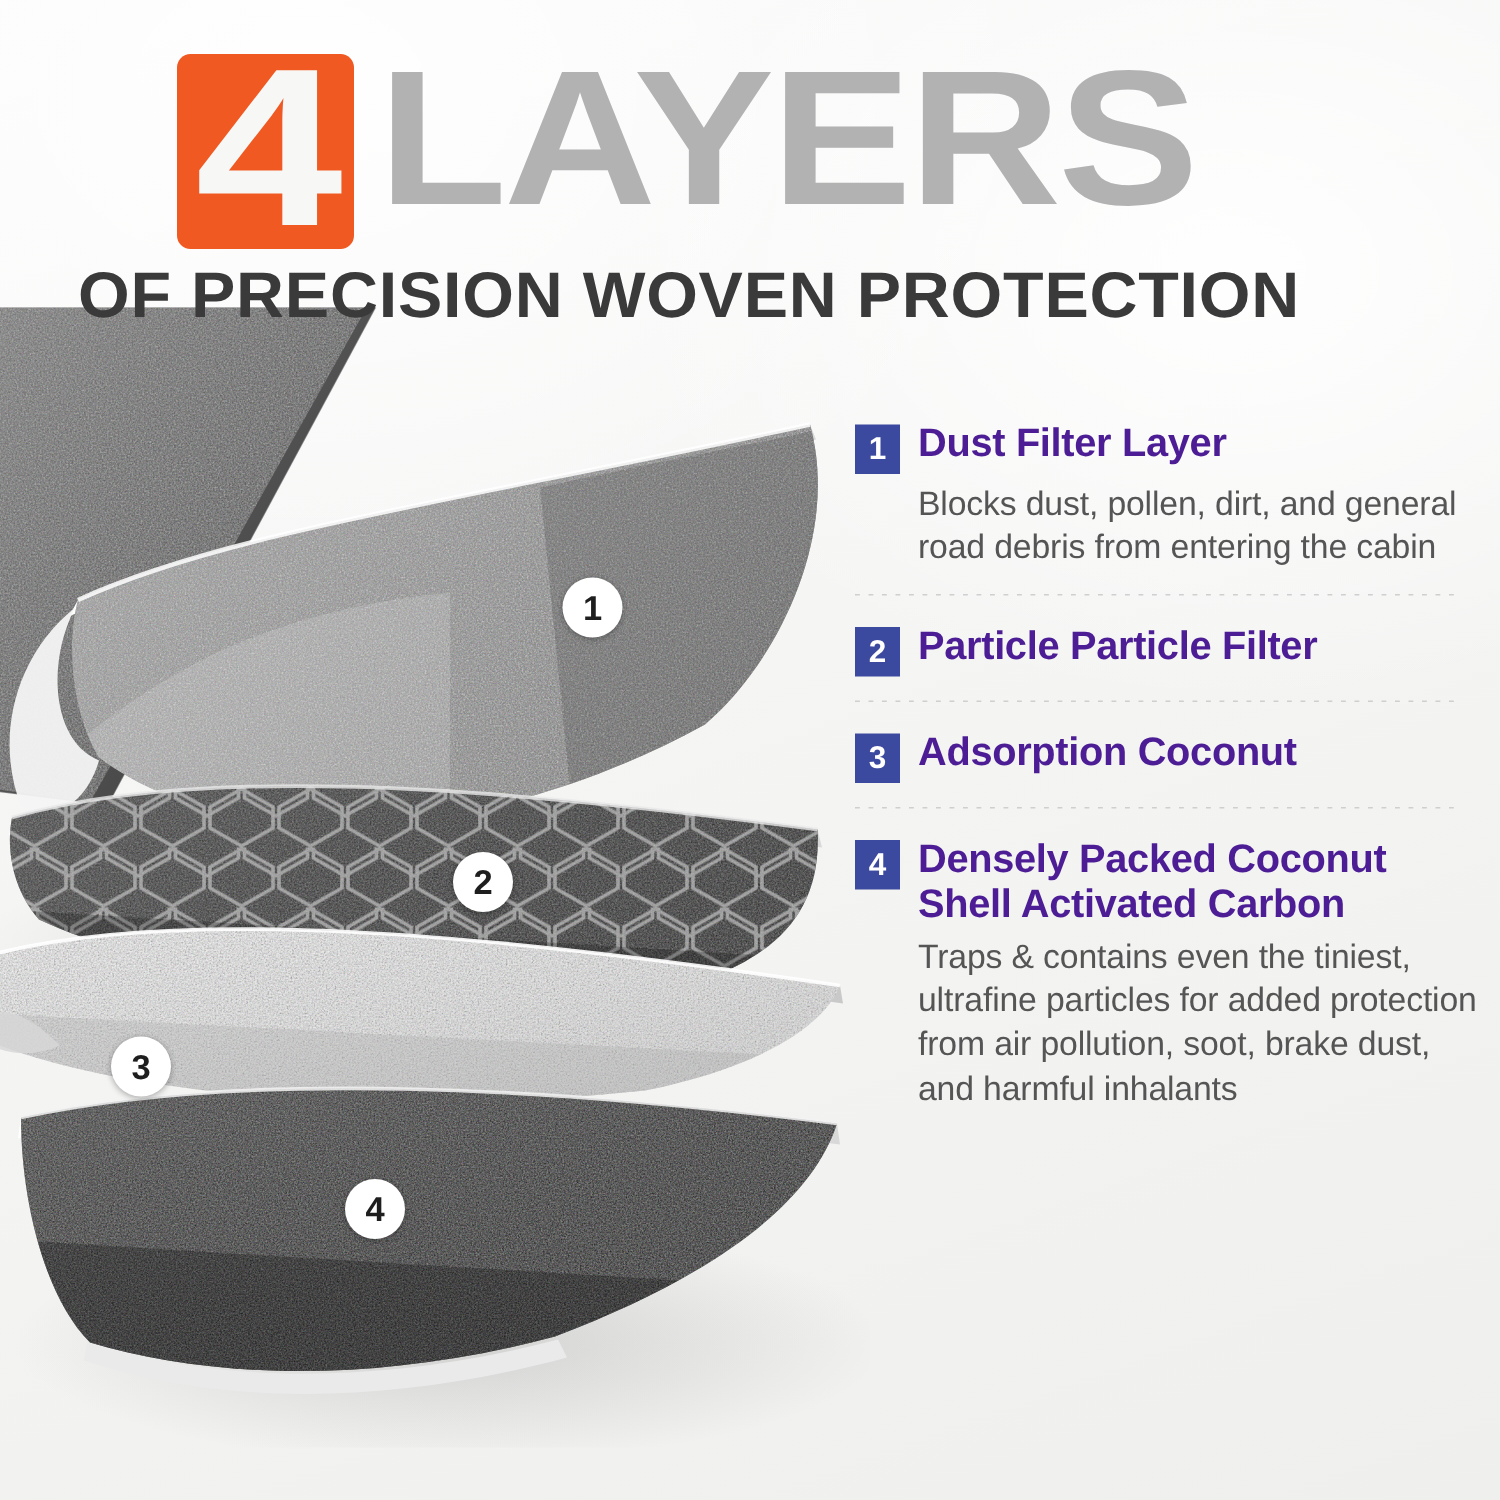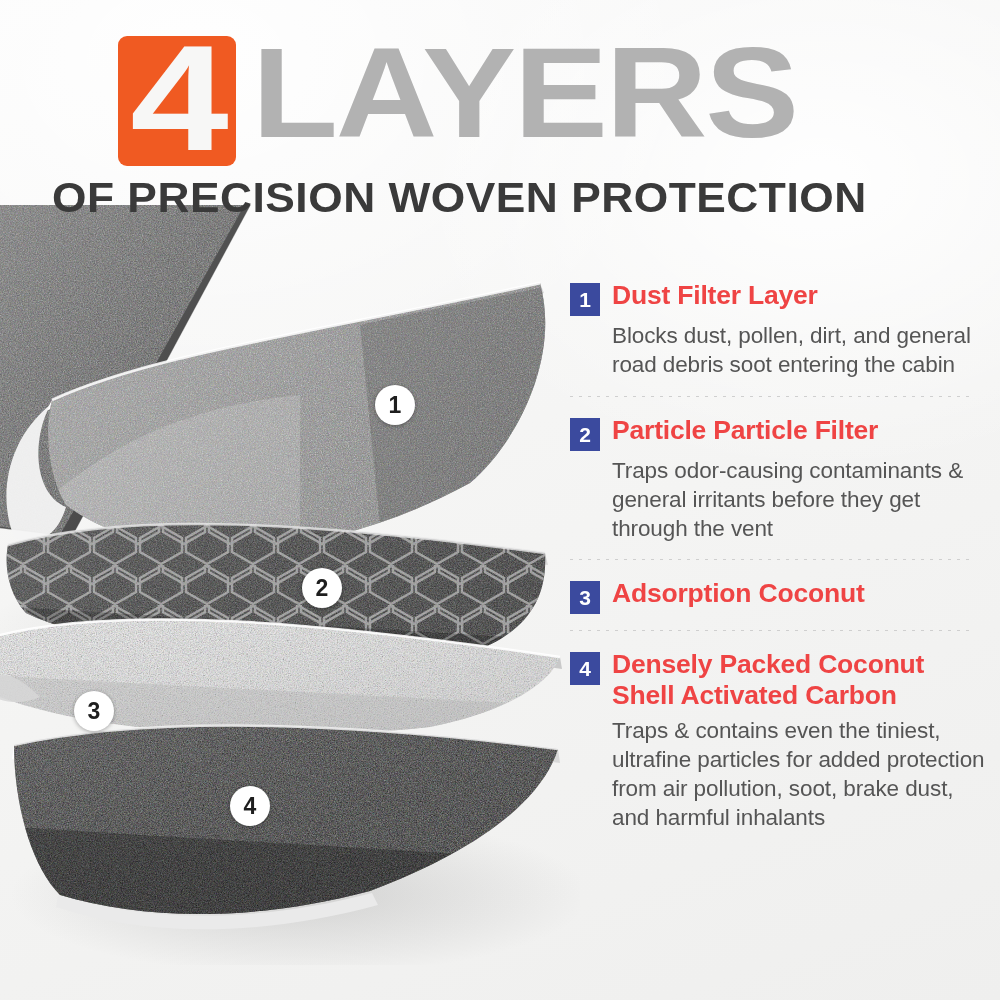--- a/index.html
+++ b/index.html
@@ -128,21 +128,21 @@
     font-family:"Liberation Sans", sans-serif;
     font-weight:700; font-size:21px;
     line-height:1;
     margin-top:3px;
   }
   .feat-title {
     font-family:"Liberation Sans", sans-serif;
     font-weight:700;
     font-size:26.5px;
     line-height:1.16;
-    color:#ef4444;
+    color:#4c1d95;
     letter-spacing:-0.2px;
   }
   .feat-body {
     font-family:"Liberation Sans", sans-serif;
     font-weight:400;
     font-size:22.5px;
     line-height:1.3;
     color:#555555;
     padding-left:42px;
     letter-spacing:-0.1px;
@@ -394,30 +394,29 @@
   <div class="callout c3">3</div>
   <div class="callout c4">4</div>
 
   <div class="features">
 
     <div class="feature">
       <div class="feat-head">
         <div class="num-badge">1</div>
         <div class="feat-title">Dust Filter Layer</div>
       </div>
-      <div class="feat-body">Blocks dust, pollen, dirt, and general road debris soot entering the cabin</div>
+      <div class="feat-body">Blocks dust, pollen, dirt, and general road debris from entering the cabin</div>
       <div class="feat-divider"></div>
     </div>
 
     <div class="feature">
       <div class="feat-head">
         <div class="num-badge">2</div>
         <div class="feat-title">Particle Particle Filter</div>
       </div>
-      <div class="feat-body">Traps odor-causing contaminants &amp; general irritants before they get through the vent</div>
       <div class="feat-divider"></div>
     </div>
 
     <div class="feature">
       <div class="feat-head">
         <div class="num-badge">3</div>
         <div class="feat-title">Adsorption Coconut</div>
       </div>
       <div class="feat-divider"></div>
     </div>

